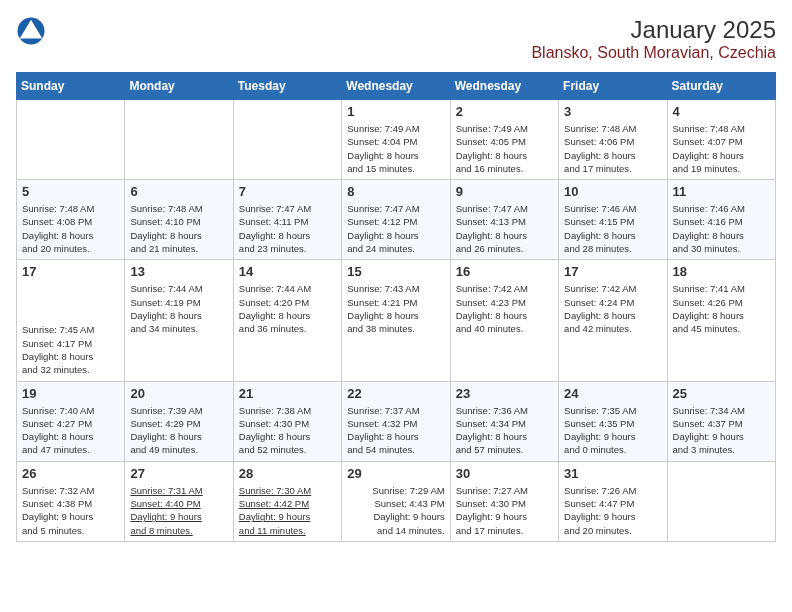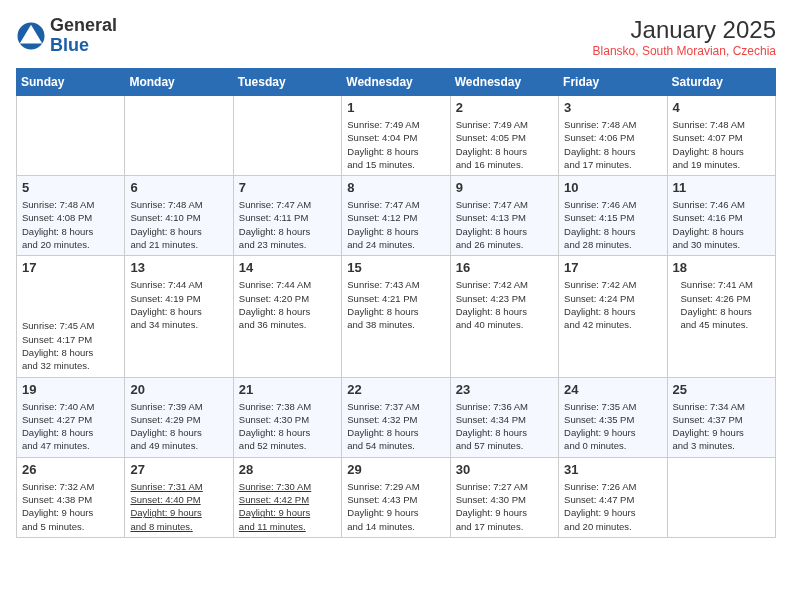--- a/index.html
+++ b/index.html
@@ -36,22 +36,22 @@
     }
     .title-block {
       text-align: right;
     }
     .month-title {
       font-size: 24px;
       font-weight: normal;
       color: #333;
     }
     .location {
-      font-size: 12px;
-      color: #ef4444;
+      font-size: 16px;
+      color: #7f1d1d;
     }
     .calendar {
       width: 100%;
       border-collapse: collapse;
       border: 1px solid #ccc;
     }
     .calendar th {
       background-color: #2a6db5;
       color: #fff;
       font-size: 12px;
@@ -90,24 +90,20 @@
   </style>
 </head>
 <body>
 
 <div class="header">
   <div class="logo">
     <svg class="logo-icon" viewBox="0 0 40 40">
       <circle cx="20" cy="20" r="18" fill="#1a5fa8"></circle>
       <polygon points="20,5 35,30 5,30" fill="white"></polygon>
     </svg>
-    <div class="logo-text">
-      <span class="logo-general">General</span>
-      <span class="logo-blue">Blue</span>
-    </div>
   </div>
   <div class="title-block">
     <div class="month-title">January 2025</div>
     <div class="location">Blansko, South Moravian, Czechia</div>
   </div>
 </div>
 
 <table class="calendar">
   <thead>
     <tr>
@@ -243,21 +239,21 @@
         </td>
         <td>
           <span class="day-number">17</span>
           <div class="day-info" style="white-space: pre-line;">Sunrise: 7:42 AM
 Sunset: 4:24 PM
 Daylight: 8 hours
 and 42 minutes.</div>
         </td>
         <td>
           <span class="day-number">18</span>
-          <div class="day-info" style="white-space: pre-line; margin-left: 8px;">Sunrise: 7:41 AM
+          <div class="day-info" style="white-space: pre-line;">Sunrise: 7:41 AM
 Sunset: 4:26 PM
 Daylight: 8 hours
 and 45 minutes.</div>
         </td>
       </tr>
       <tr>
         <td>
           <span class="day-number">19</span>
           <div class="day-info" style="white-space: pre-line;">Sunrise: 7:40 AM
 Sunset: 4:27 PM
@@ -324,21 +320,21 @@
         </td>
         <td>
           <span class="day-number">28</span>
           <div class="day-info" style="white-space: pre-line; text-decoration: underline;">Sunrise: 7:30 AM
 Sunset: 4:42 PM
 Daylight: 9 hours
 and 11 minutes.</div>
         </td>
         <td>
           <span class="day-number">29</span>
-          <div class="day-info" style="white-space: pre-line;">Sunrise: 7:29 AM
+          <div class="day-info" style="white-space: pre-line; text-align: right;">Sunrise: 7:29 AM
 Sunset: 4:43 PM
 Daylight: 9 hours
 and 14 minutes.</div>
         </td>
         <td>
           <span class="day-number">30</span>
           <div class="day-info" style="white-space: pre-line;">Sunrise: 7:27 AM
 Sunset: 4:30 PM
 Daylight: 9 hours
 and 17 minutes.</div>

